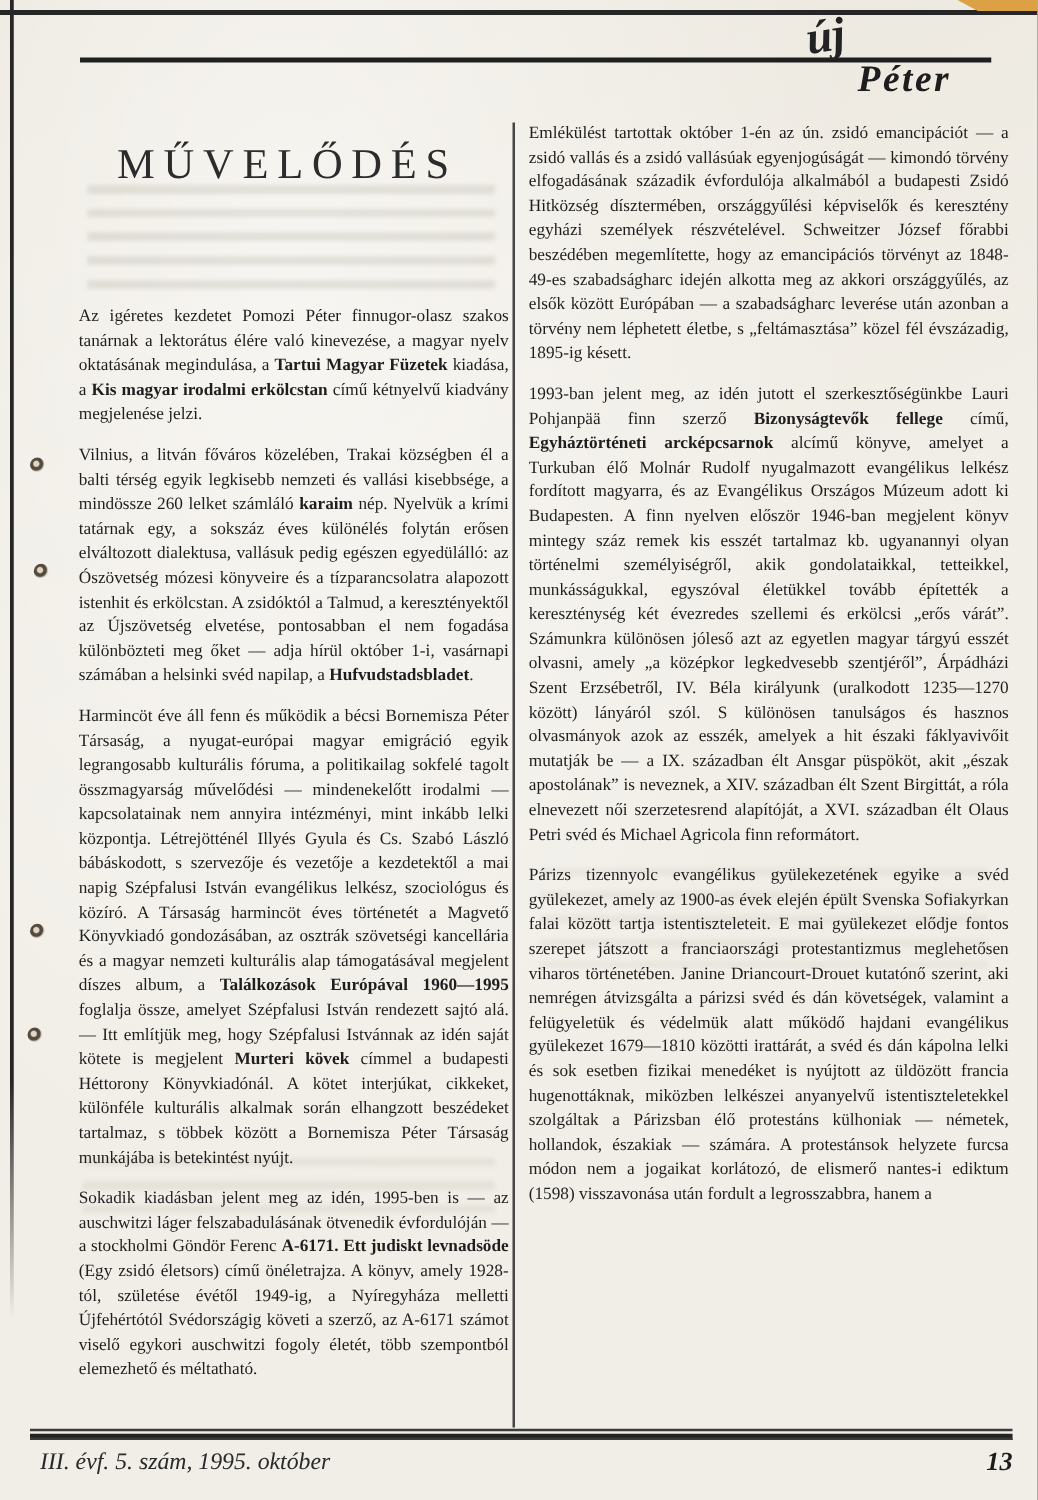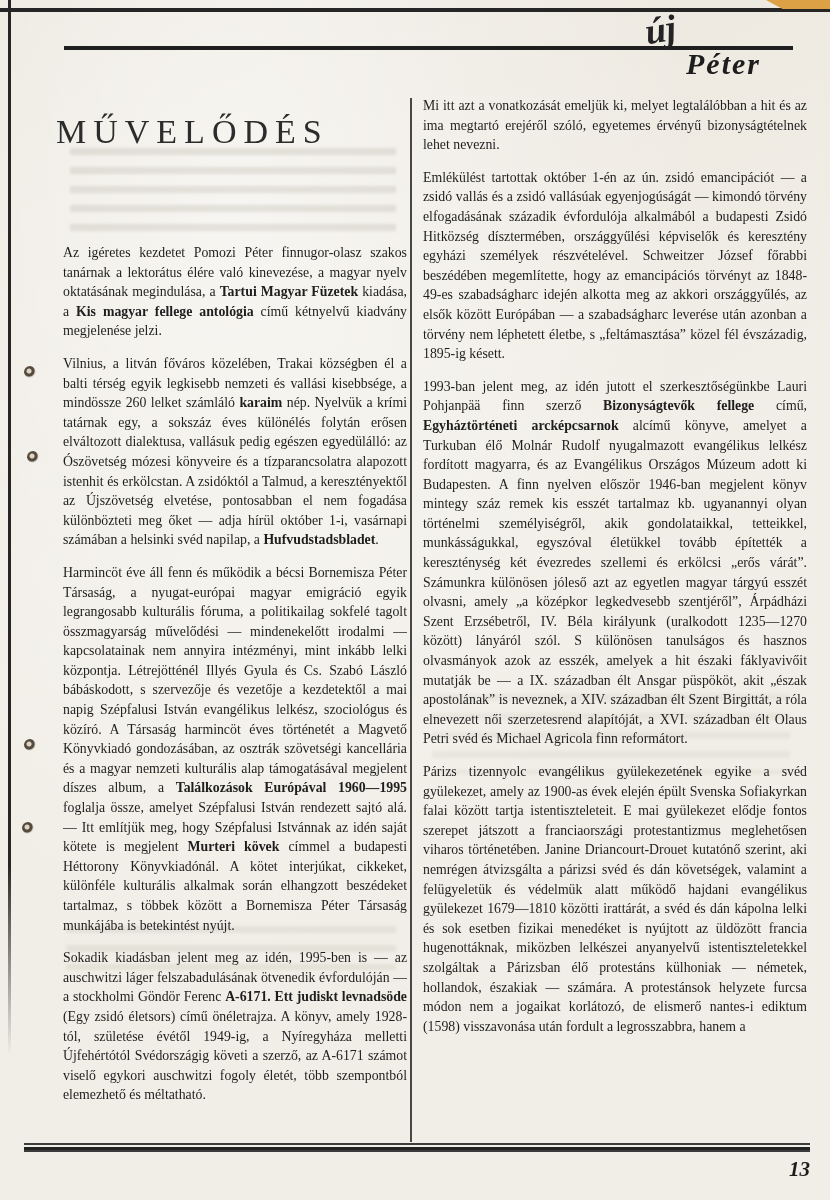--- a/index.html
+++ b/index.html
@@ -27,21 +27,21 @@
     background:radial-gradient(circle at 42% 42%, #ded7c8 0 2px, #564a3c 3px 5px, rgba(86,74,60,.25) 6px, transparent 7px); }
   .hole-1 { left:24px; top:366px; } .hole-2 { left:27px; top:451px; }
   .hole-3 { left:24px; top:739px; } .hole-4 { left:22px; top:822px; }
   
   .masthead-rule { position:absolute; left:64px; top:46px; width:729px; height:4px; background:#1f1f1f; }
   .logo-script { position:absolute; left:645px; top:8px; font-size:37px; font-style:italic; font-weight:bold;
     transform:rotate(-9deg); color:#232323; }
   .logo-name { position:absolute; left:686px; top:47px; font-size:30px; font-weight:bold; font-style:italic;
     letter-spacing:2px; color:#1d1d1d; }
   
-  .section-title { position:absolute; left:56px; top:90px; width:348px; text-align:left;
+  .section-title { position:absolute; left:56px; top:90px; width:348px; text-align:center;
     font-size:34px; letter-spacing:7px; color:#2c2c2c; font-weight:normal; white-space:nowrap; }
   
   .col { position:absolute; text-align:justify; font-size:13.8px; line-height:19.6px;
     color:#1e1e1e; hyphens:auto; }
   .col-left  { left:63px;  top:243px; width:344px; height:902px; overflow:hidden; }
   .col-right { left:423px; top:96px;  width:384px; height:1048px; overflow:hidden; }
   .col p.para { margin:0 0 13px 0; }
   .col p.para:last-child { margin-bottom:0; }
   .col .bold { font-weight:bold;margin-top:14px; }
   .column-divider { position:absolute; left:410px; top:98px; width:2px; height:1044px; background:#474747; }
@@ -73,29 +73,29 @@
 
   <div class="masthead-rule"></div>
   <div>
     <span class="logo-script">új</span>
     <span class="logo-name">Péter</span>
   </div>
 
   <h1 class="section-title">MŰVELŐDÉS</h1>
 
   <div class="col col-left">
-      <p class="para"><span>Az igéretes kezdetet Pomozi Péter finnugor-olasz szakos tanárnak a lektorátus élére való kinevezése, a magyar nyelv oktatásának megindulása, a </span><span class="bold">Tartui Magyar Füzetek</span><span> kiadása, a </span><span class="bold">Kis magyar fellege antológia</span><span> című kétnyelvű kiadvány megjelenése jelzi.</span></p>
+      <p class="para"><span>Az igéretes kezdetet Pomozi Péter finnugor-olasz szakos tanárnak a lektorátus élére való kinevezése, a magyar nyelv oktatásának megindulása, a </span><span class="bold">Tartui Magyar Füzetek</span><span> kiadása, a </span><span class="bold">Kis magyar irodalmi erkölcstan</span><span> című kétnyelvű kiadvány megjelenése jelzi.</span></p>
       <p class="para"><span>Vilnius, a litván főváros közelében, Trakai községben él a balti térség egyik legkisebb nemzeti és vallási kisebbsége, a mindössze 260 lelket számláló </span><span class="bold">karaim</span><span> nép. Nyelvük a krími tatárnak egy, a sokszáz éves különélés folytán erősen elváltozott dialektusa, vallásuk pedig egészen egyedülálló: az Ószövetség mózesi könyveire és a tízparancsolatra alapozott istenhit és erkölcstan. A zsidóktól a Talmud, a keresztényektől az Újszövetség elvetése, pontosabban el nem fogadása különbözteti meg őket — adja hírül október 1-i, vasárnapi számában a helsinki svéd napilap, a </span><span class="bold">Hufvudstadsbladet</span><span>.</span></p>
       <p class="para"><span>Harmincöt éve áll fenn és működik a bécsi Bornemisza Péter Társaság, a nyugat-európai magyar emigráció egyik legrangosabb kulturális fóruma, a politikailag sokfelé tagolt összmagyarság művelődési — mindenekelőtt irodalmi — kapcsolatainak nem annyira intézményi, mint inkább lelki központja. Létrejötténél Illyés Gyula és Cs. Szabó László bábáskodott, s szervezője és vezetője a kezdetektől a mai napig Szépfalusi István evangélikus lelkész, szociológus és közíró. A Társaság harmincöt éves történetét a Magvető Könyvkiadó gondozásában, az osztrák szövetségi kancellária és a magyar nemzeti kulturális alap támogatásával megjelent díszes album, a </span><span class="bold">Találkozások Európával 1960—1995</span><span> foglalja össze, amelyet Szépfalusi István rendezett sajtó alá. — Itt említjük meg, hogy Szépfalusi Istvánnak az idén saját kötete is megjelent </span><span class="bold">Murteri kövek</span><span> címmel a budapesti Héttorony Könyvkiadónál. A kötet interjúkat, cikkeket, különféle kulturális alkalmak során elhangzott beszédeket tartalmaz, s többek között a Bornemisza Péter Társaság munkájába is betekintést nyújt.</span></p>
       <p class="para"><span>Sokadik kiadásban jelent meg az idén, 1995-ben is — az auschwitzi láger felszabadulásának ötvenedik évfordulóján — a stockholmi Göndör Ferenc </span><span class="bold">A-6171. Ett judiskt levnadsöde</span><span> (Egy zsidó életsors) című önéletrajza. A könyv, amely 1928-tól, születése évétől 1949-ig, a Nyíregyháza melletti Újfehértótól Svédországig követi a szerző, az A-6171 számot viselő egykori auschwitzi fogoly életét, több szempontból elemezhető és méltatható.</span></p>
     </div>
   <div class="column-divider"></div>
   <div class="col col-right">
-      <p class="para"><span>Mi itt azt a vonatkozását emeljük ki, melyet legtalálóbban a hit és az ima megtartó erejéről szóló, egyetemes érvényű bizonyságtételnek lehet nevezni.</span></p>
       <p class="para"><span>Emlékülést tartottak október 1-én az ún. zsidó emancipációt — a zsidó vallás és a zsidó vallásúak egyenjogúságát — kimondó törvény elfogadásának századik évfordulója alkalmából a budapesti Zsidó Hitközség dísztermében, országgyűlési képviselők és keresztény egyházi személyek részvételével. Schweitzer József főrabbi beszédében megemlítette, hogy az emancipációs törvényt az 1848-49-es szabadságharc idején alkotta meg az akkori országgyűlés, az elsők között Európában — a szabadságharc leverése után azonban a törvény nem léphetett életbe, s „feltámasztása” közel fél évszázadig, 1895-ig késett.</span></p>
       <p class="para"><span>1993-ban jelent meg, az idén jutott el szerkesztőségünkbe Lauri Pohjanpää finn szerző </span><span class="bold">Bizonyságtevők fellege</span><span> című, </span><span class="bold">Egyháztörténeti arcképcsarnok</span><span> alcímű könyve, amelyet a Turkuban élő Molnár Rudolf nyugalmazott evangélikus lelkész fordított magyarra, és az Evangélikus Országos Múzeum adott ki Budapesten. A finn nyelven először 1946-ban megjelent könyv mintegy száz remek kis esszét tartalmaz kb. ugyanannyi olyan történelmi személyiségről, akik gondolataikkal, tetteikkel, munkásságukkal, egyszóval életükkel tovább építették a kereszténység két évezredes szellemi és erkölcsi „erős várát”. Számunkra különösen jóleső azt az egyetlen magyar tárgyú esszét olvasni, amely „a középkor legkedvesebb szentjéről”, Árpádházi Szent Erzsébetről, IV. Béla királyunk (uralkodott 1235—1270 között) lányáról szól. S különösen tanulságos és hasznos olvasmányok azok az esszék, amelyek a hit északi fáklyavivőit mutatják be — a IX. században élt Ansgar püspököt, akit „észak apostolának” is neveznek, a XIV. században élt Szent Birgittát, a róla elnevezett női szerzetesrend alapítóját, a XVI. században élt Olaus Petri svéd és Michael Agricola finn reformátort.</span></p>
       <p class="para"><span>Párizs tizennyolc evangélikus gyülekezetének egyike a svéd gyülekezet, amely az 1900-as évek elején épült Svenska Sofiakyrkan falai között tartja istentiszteleteit. E mai gyülekezet elődje fontos szerepet játszott a franciaországi protestantizmus meglehetősen viharos történetében. Janine Driancourt-Drouet kutatónő szerint, aki nemrégen átvizsgálta a párizsi svéd és dán követségek, valamint a felügyeletük és védelmük alatt működő hajdani evangélikus gyülekezet 1679—1810 közötti irattárát, a svéd és dán kápolna lelki és sok esetben fizikai menedéket is nyújtott az üldözött francia hugenottáknak, miközben lelkészei anyanyelvű istentiszteletekkel szolgáltak a Párizsban élő protestáns külhoniak — németek, hollandok, északiak — számára. A protestánsok helyzete furcsa módon nem a jogaikat korlátozó, de elismerő nantes-i ediktum (1598) visszavonása után fordult a legrosszabbra, hanem a</span></p>
     </div>
 
   <div class="footer-rule"></div>
+  <div class="footer-issue">III. évf. 5. szám, 1995. október</div>
   <div class="page-number">13</div>
 
 </div>
 
 </body></html>

